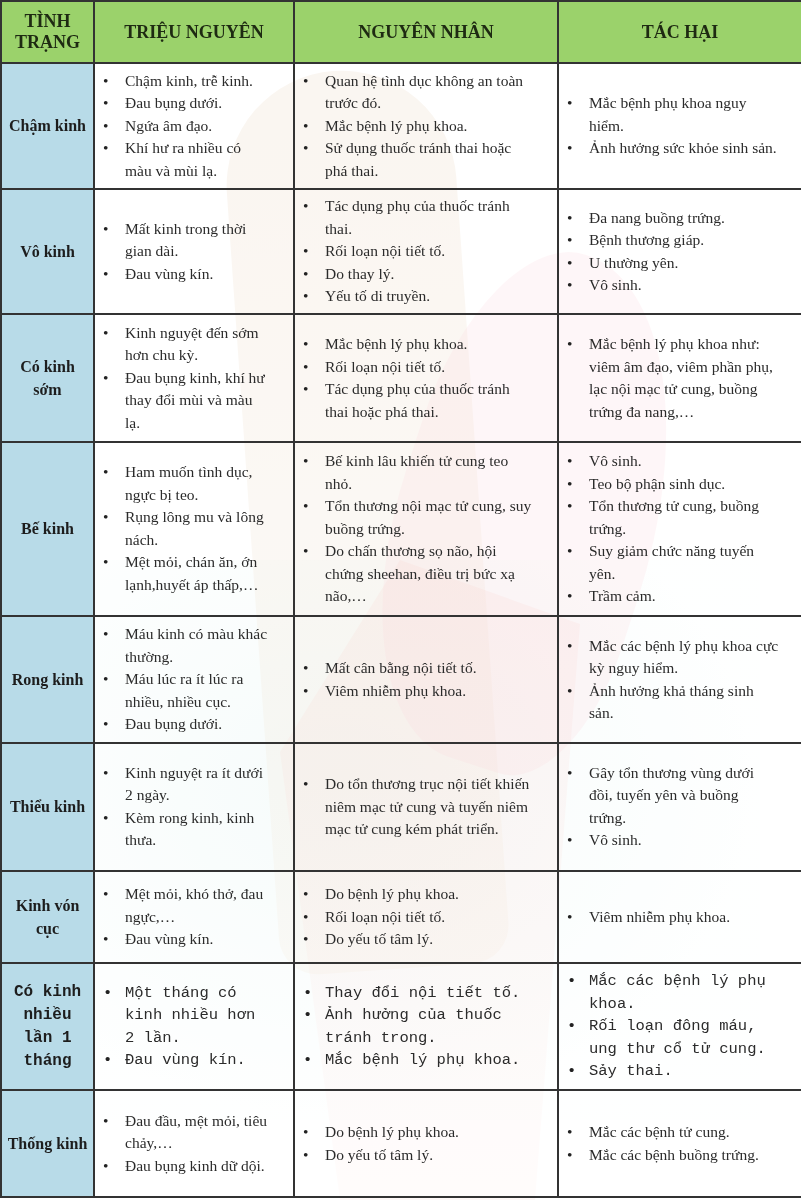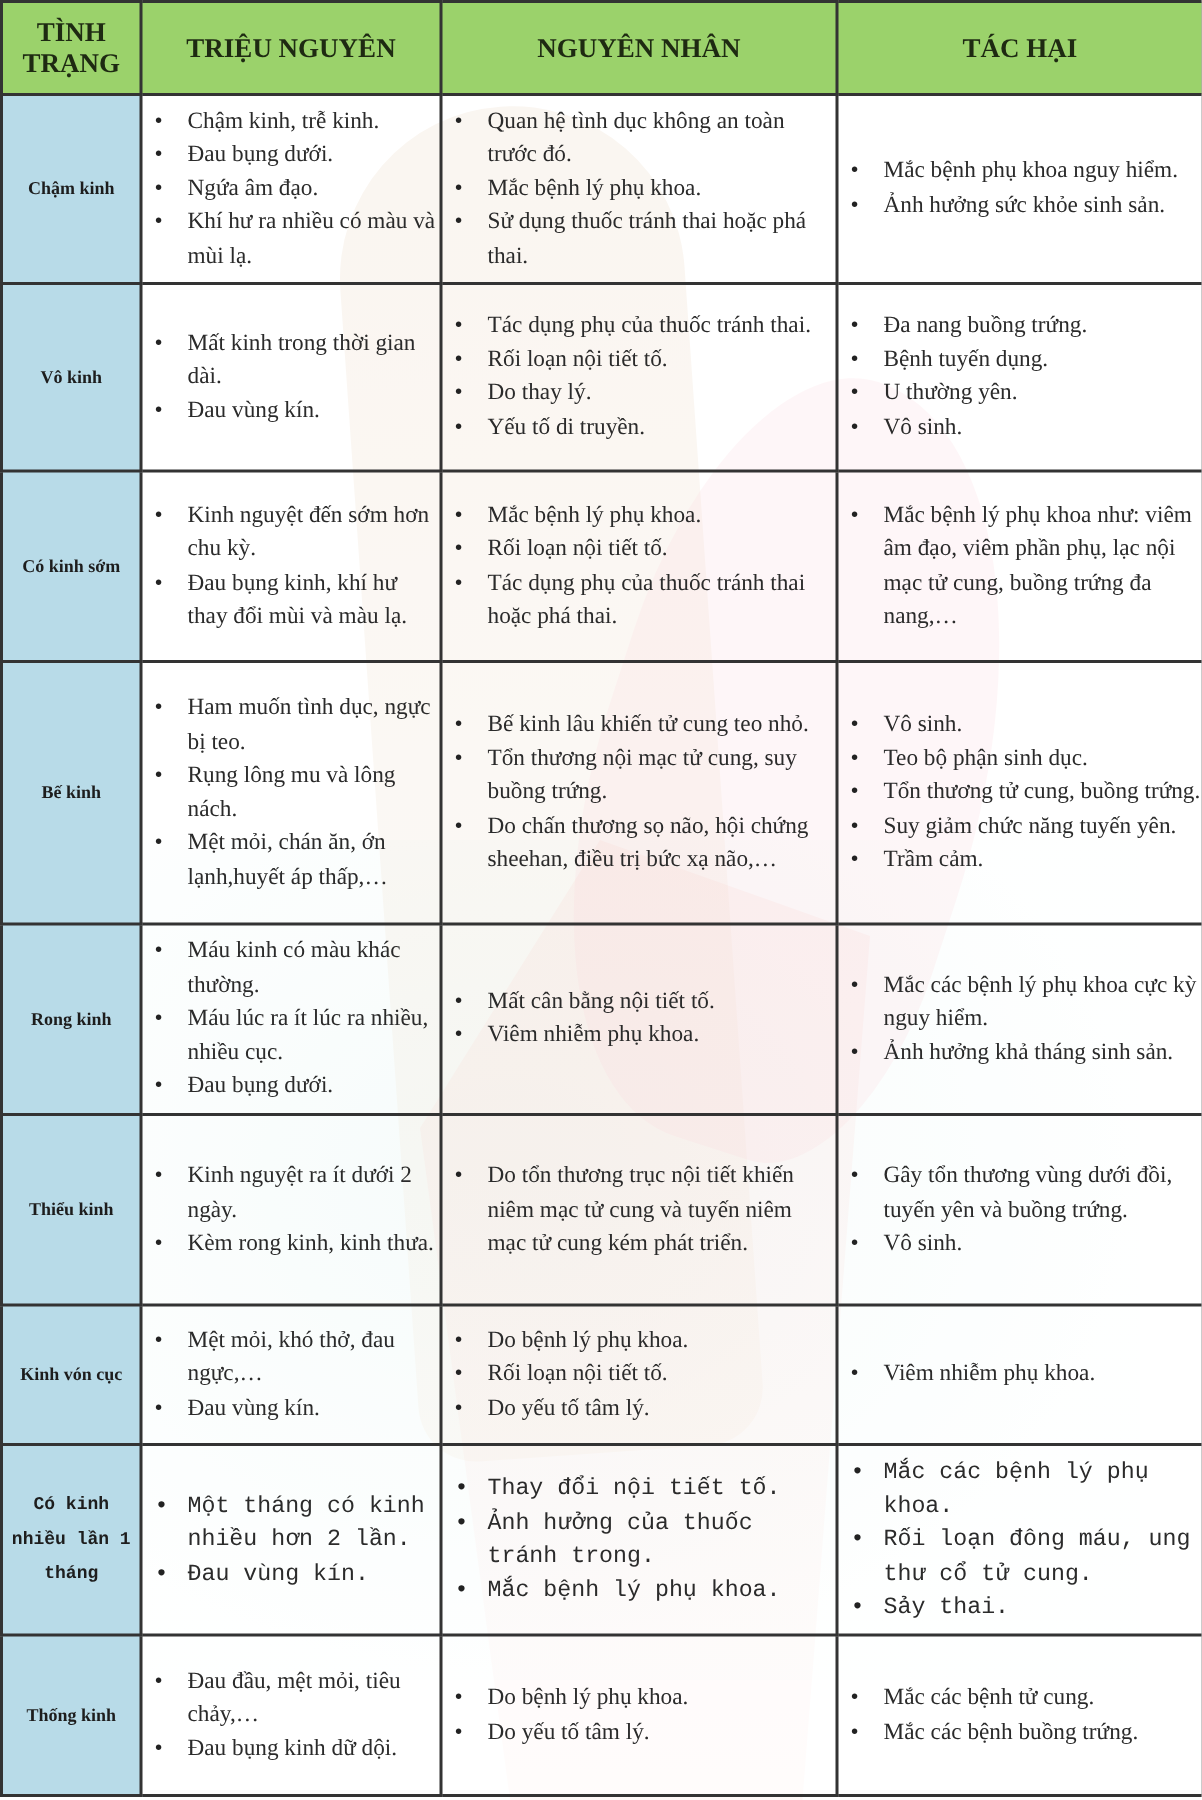--- a/index.html
+++ b/index.html
@@ -47,24 +47,24 @@
     col.c3 { width: 244px; }
     th, td { border: 2px solid #333333; vertical-align: middle; }
     th {
       background: #9bd26b;
       font-weight: bold; font-size: 18px; color: #1e2a12;
       text-align: center; line-height: 21px; padding: 3px 4px;
       height: 54px;
     }
     td.status {
       background: #b8dbe8;
-      font-weight: bold; font-size: 12px; color: #1d1d1d;
+      font-weight: bold; font-size: 16px; color: #1d1d1d;
       text-align: center; line-height: 23px; padding: 2px 3px;
     }
-    td.cell { background: rgba(255,255,255,0.55); padding: 4px 0 4px 4px; }
+    td.cell { background: rgba(255,255,255,0.55); padding: 4px 22px 4px 4px; }
     ul { margin: 0; padding: 0 0 0 26px; list-style: none; }
     li {
       position: relative; font-size: 15.5px; line-height: 22.5px; color: #2b2b2b;
       text-align: left;
     }
     li::before {
       content: "\2022"; position: absolute; left: -22px; top: 0; color: #222;
     }
   </style>
 </head>
@@ -129,21 +129,21 @@
           <ul>
             <li>Tác dụng phụ của thuốc tránh thai.</li>
             <li>Rối loạn nội tiết tố.</li>
             <li>Do thay lý.</li>
             <li>Yếu tố di truyền.</li>
           </ul>
         </td>
         <td class="cell">
           <ul>
             <li>Đa nang buồng trứng.</li>
-            <li>Bệnh tuyến dụng.</li>
+            <li>Bệnh thương giáp.</li>
             <li>U thường yên.</li>
             <li>Vô sinh.</li>
           </ul>
         </td>
       </tr>
       <tr style="height: 124px;">
         <td class="status">Có kinh sớm</td>
         <td class="cell">
           <ul>
             <li>Kinh nguyệt đến sớm hơn chu kỳ.</li>

